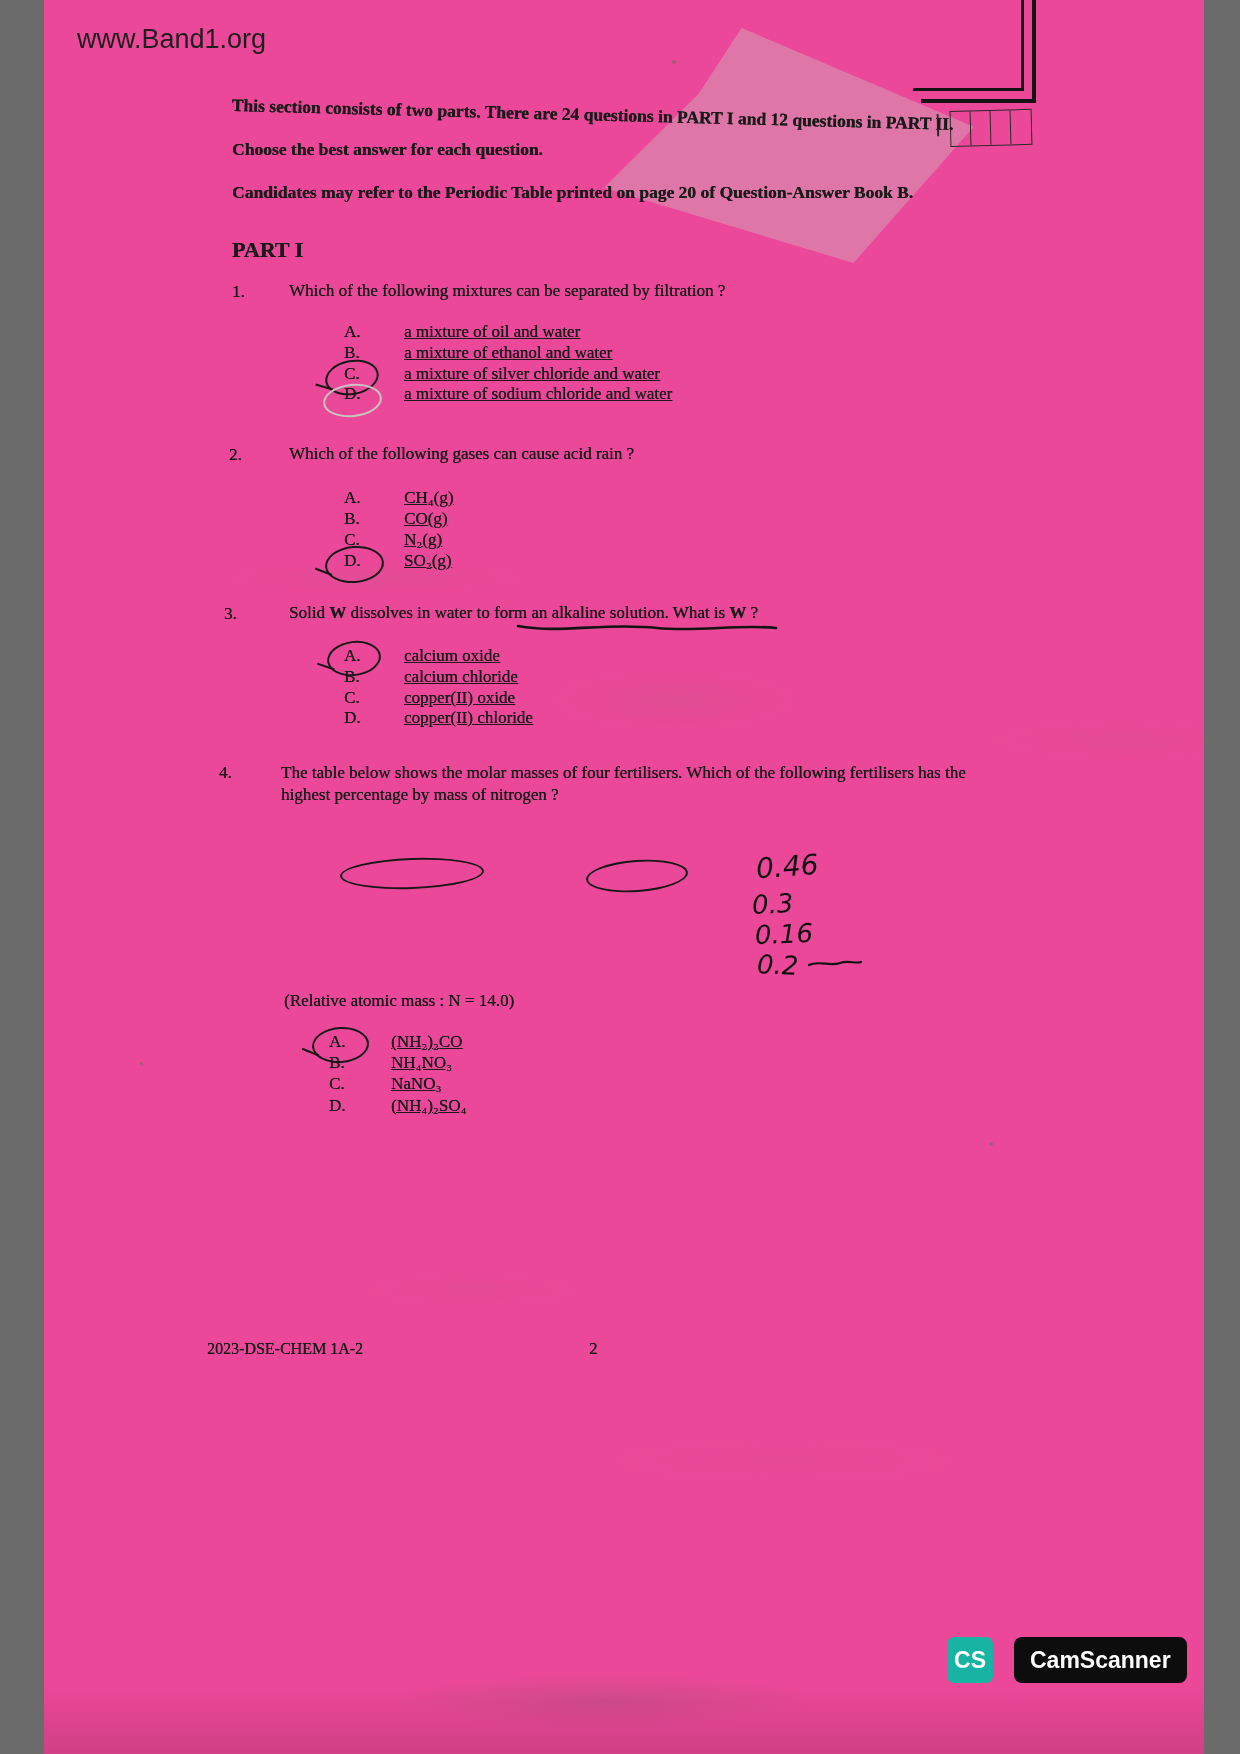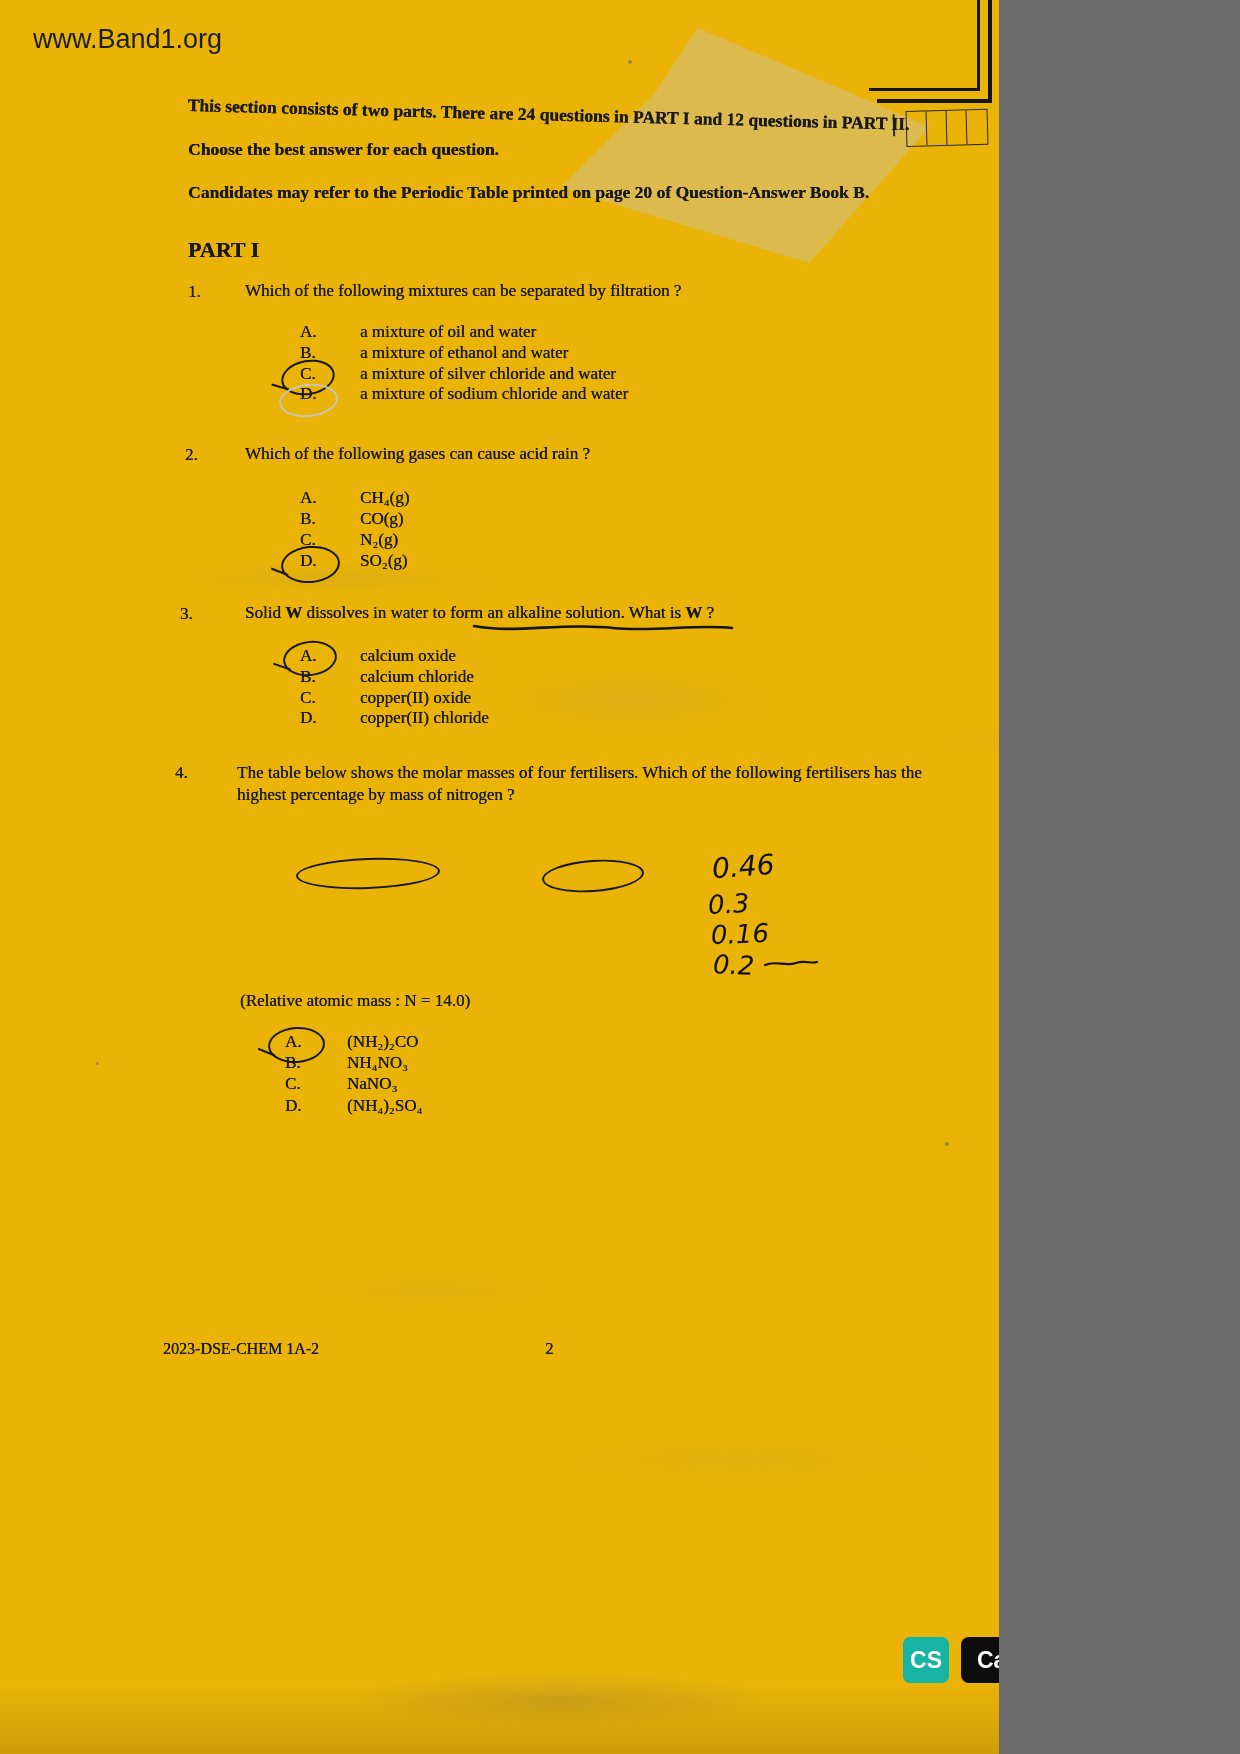--- a/index.html
+++ b/index.html
@@ -1,39 +1,40 @@
 <!DOCTYPE html>
 <html><head>
 <meta charset="utf-8">
 <style>
   html,body{margin:0;padding:0;background:#6b6b6b;}
   .page{
     position:relative;
-    width:999px;height:1754px;
-    background:#eab308;
+    width:1160px;height:1754px;
+    background:#ec4899;
     overflow:hidden;
     font-family:"Liberation Serif","DejaVu Serif",serif;
     color:#1a1a1a;
+    margin-left:44px;
   }
   .abs{position:absolute;}
   .doc{text-shadow:0.3px 0 0 currentColor;}
   
   .watermark{left:33px;top:24px;font-family:"Liberation Sans","DejaVu Sans",sans-serif;font-size:27px;color:#1d1d1d;}
   
   .hline{left:188px;font-size:17.5px;font-weight:bold;white-space:nowrap;}
   .hline1{top:95px;transform:rotate(1.5deg);transform-origin:left top;}
   .hline2{top:139px;}
   .hline3{top:182px;}
   .part-label{left:188px;top:237px;font-size:22px;font-weight:bold;}
   
   .qnum{font-size:17px;}
   .qtext{font-size:17px;white-space:nowrap;}
   .options{display:grid;grid-template-columns:60px auto;font-size:17px;line-height:20.8px;}
   .options .ol{grid-column:1;}
-  .options .ot{grid-column:2;white-space:nowrap;}
+  .options .ot{grid-column:2;white-space:nowrap;text-decoration:underline;}
   
   .circle-mark{border:2.4px solid #181818;border-radius:50%;background:transparent;}
   .circle-mark.faint{border:2px solid #c7c5bf;}
   .circle-mark.thin{border-width:2px;}
   .tail:before{content:"";position:absolute;left:-13px;top:62%;width:18px;height:2.3px;background:#181818;transform:rotate(26deg);}
   
   table.ftable{border-collapse:collapse;}
   table.ftable td{border:1.9px solid #1c1c1c;text-align:center;font-size:16.5px;padding:0;}
   table.ftable .c1{width:224px;height:27px;}
   table.ftable .c2{width:243px;height:27px;}
@@ -58,21 +59,21 @@
   .answer-grid .tick{position:absolute;left:0;top:3px;width:2px;height:22px;background:#2a2a2a;}
   .answer-grid .cells{position:absolute;left:13px;top:0;width:80px;height:34px;display:grid;grid-template-columns:repeat(4,1fr);border:1.8px solid #2a2a2a;}
   .answer-grid .cells div{border-right:1.8px solid #2a2a2a;}
   .answer-grid .cells div:last-child{border-right:none;}
   
   svg.stroke path{fill:none;stroke:#141414;stroke-linecap:round;}
   
   .doc-code{left:163px;top:1340px;font-size:16px;}
   .page-num{left:545px;top:1339px;font-size:17px;}
   
-  .scanner{left:903px;top:1637px;display:flex;align-items:center;gap:12px;font-family:"Liberation Sans","DejaVu Sans",sans-serif;}
+  .scanner{left:903px;top:1637px;display:flex;align-items:center;gap:21px;font-family:"Liberation Sans","DejaVu Sans",sans-serif;}
   .cs-box{width:46px;height:46px;border-radius:7px;background:#17b3a3;color:#fff;font-weight:bold;font-size:23px;display:flex;align-items:center;justify-content:center;}
   .cs-pill{height:46px;border-radius:8px;background:#0d0d0d;color:#fff;font-weight:bold;font-size:23px;display:flex;align-items:center;padding:0 16px;text-align:center;}
 </style>
 </head>
 <body>
 
 <div class="page">
 
   <div class="abs shadow-tr"></div>
   <div class="abs noise"></div>

